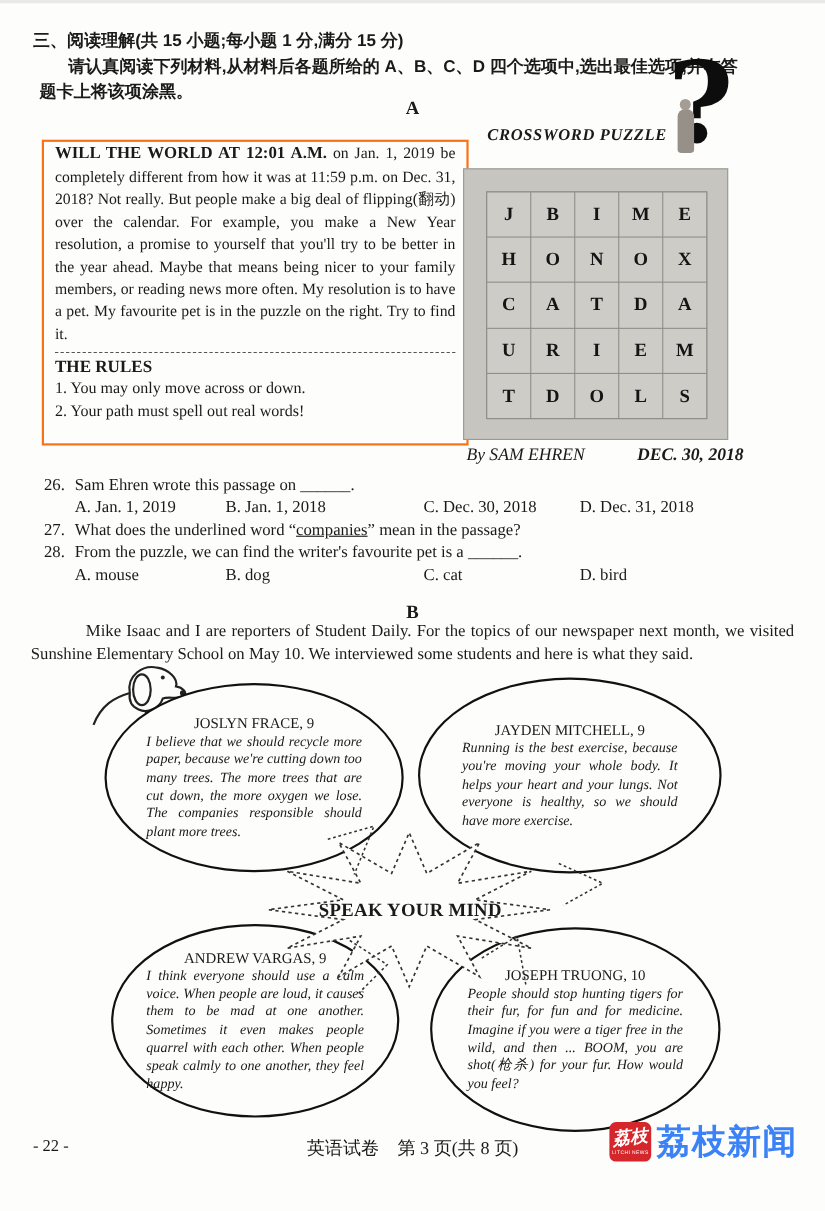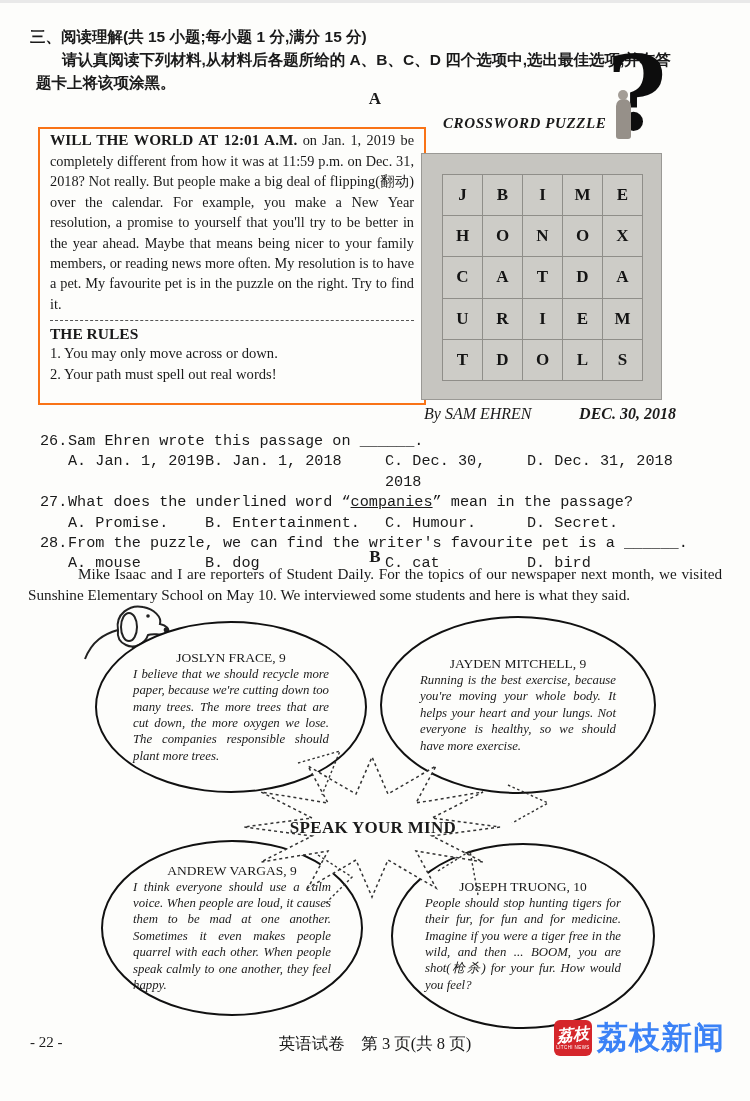--- a/index.html
+++ b/index.html
@@ -32,21 +32,21 @@
   .cw-frame{position:absolute;left:421px;top:150px;width:241px;height:247px;background:#c6c5c0;
             border:1px solid #9a9995;box-sizing:border-box;}
   .cw-grid{position:absolute;left:20px;top:20px;width:199px;height:205px;display:grid;
            grid-template-columns:repeat(5,1fr);grid-auto-rows:1fr;gap:1px;background:#8f8e89;border:1px solid #8f8e89;}
   .cw-cell{background:#cdccc7;display:flex;align-items:center;justify-content:center;
            font-weight:bold;font-size:17px;color:#141414;}
   .byline-row{position:absolute;left:424px;top:402px;width:252px;display:flex;justify-content:space-between;
               font-style:italic;font-size:16px;white-space:nowrap;}
   .byline-date{font-weight:bold;}
   
-  .questions{position:absolute;left:40px;top:428px;width:692px;font-size:15.2px;line-height:20.4px;font-family:Liberation Mono, monospace;}
+  .questions{position:absolute;left:40px;top:428px;width:692px;font-size:15.2px;line-height:20.4px;}
   .q-line{display:flex;}
   .q-num{width:28px;flex:none;}
   .q-underline{text-decoration:underline;}
   .q-opts{display:grid;grid-template-columns:137px 180px 142px 1fr;padding-left:28px;}
   
   .intro{position:absolute;left:28px;top:560px;width:694px;font-size:15.2px;line-height:21px;
          text-align:justify;text-indent:50px;}
   
   .bubble{position:absolute;border:2px solid #111;border-radius:50%;background:#fdfdfb;box-sizing:border-box;
           display:flex;flex-direction:column;align-items:center;justify-content:center;z-index:2;}
@@ -138,26 +138,20 @@
     <div class="q-opts">
       <span>A. Jan. 1, 2019</span>
       <span>B. Jan. 1, 2018</span>
       <span>C. Dec. 30, 2018</span>
       <span>D. Dec. 31, 2018</span>
     </div>
     <div class="q-line">
       <span class="q-num">27.</span>
       <span><span>What does the underlined word “</span><span class="q-underline">companies</span><span>” mean in the passage?</span></span>
     </div>
-    <div class="q-opts">
-      <span>A. Promise.</span>
-      <span>B. Entertainment.</span>
-      <span>C. Humour.</span>
-      <span>D. Secret.</span>
-    </div>
     <div class="q-line">
       <span class="q-num">28.</span>
       <span>From the puzzle, we can find the writer's favourite pet is a ______.</span>
     </div>
     <div class="q-opts">
       <span>A. mouse</span>
       <span>B. dog</span>
       <span>C. cat</span>
       <span>D. bird</span>
     </div>

